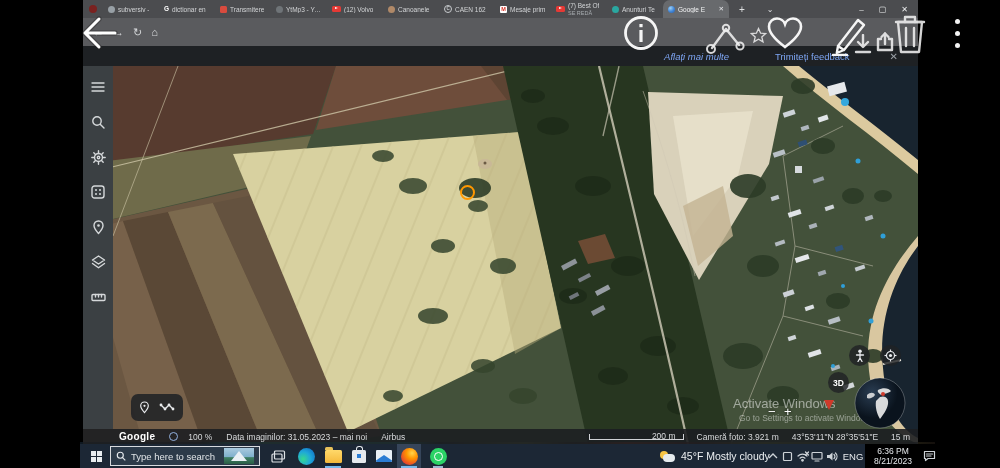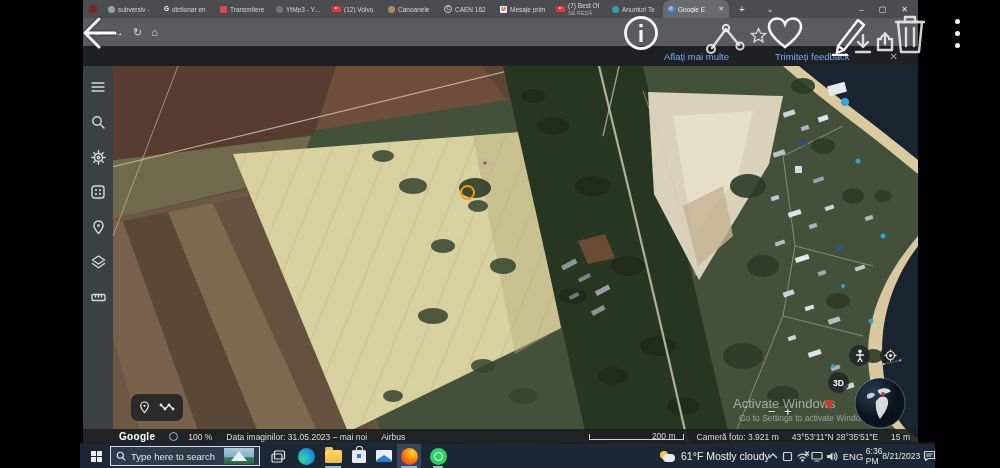--- a/index.html
+++ b/index.html
@@ -37,21 +37,21 @@
   .toolbar{position:absolute;left:0;top:18px;right:0;height:28px;background:#5a5b5e;
     display:flex;align-items:center;gap:9px;padding:0 10px;box-sizing:border-box;}
   .navic{font-size:11px;color:#d6d8da;line-height:1;}
   .omni{flex:1;height:18px;border-radius:9px;background:#525356;display:flex;align-items:center;
     gap:6px;padding:0 10px;overflow:hidden;}
   .omni .url{font-size:8.5px;color:#c9cbce;white-space:nowrap;overflow:hidden;text-overflow:ellipsis;}
   
   .notice{position:absolute;left:0;top:46px;right:0;height:20px;background:#1e2124;
     display:flex;align-items:center;padding:0 12px;box-sizing:border-box;font-size:9.5px;color:#bdc1c6;}
   .notice .lnk{color:#7ea6f4;margin-left:46px;}
-  .notice .lnk.first{margin-left:auto;}
+  .notice .lnk.first{margin-left:auto;font-style:italic;}
   .notice .nclose{color:#9aa0a6;margin-left:40px;margin-right:8px;font-size:10px;}
   
   .content{position:absolute;left:0;top:66px;right:0;bottom:0;overflow:hidden;background:#a21caf;}
   .content svg.map{position:absolute;left:0;top:0;}
   
   .esb{position:absolute;left:0;top:0;width:30px;height:363px;background:#3b4043;
     display:flex;flex-direction:column;align-items:center;padding-top:13px;gap:19px;box-sizing:border-box;z-index:8;}
   .esb .it{width:16px;height:16px;display:flex;align-items:center;justify-content:center;}
   .sic{stroke:#d5d8da;fill:none;stroke-width:1.4;stroke-linecap:round;stroke-linejoin:round;}
   
@@ -79,21 +79,21 @@
   .zoomctl{position:absolute;top:338px;color:#fff;font-size:13px;z-index:7;text-shadow:0 0 3px rgba(0,0,0,.8);}
   .zo{left:685px;} .zi{left:701px;}
   .wm1{position:absolute;left:650px;top:330px;font-size:13px;color:rgba(255,255,255,.5);z-index:5;}
   .wm2{position:absolute;left:656px;top:347px;font-size:8.5px;color:rgba(255,255,255,.45);z-index:5;}
   .redpin{position:absolute;left:741px;top:334px;width:0;height:0;z-index:7;
     border-left:5px solid transparent;border-right:5px solid transparent;border-top:10px solid #d03a2b;}
   
   .ov{position:absolute;z-index:50;}
   .wic{stroke:#f1f1f1;fill:none;stroke-width:2.4;stroke-linecap:round;stroke-linejoin:round;opacity:.88;}
   
-  .taskbar{position:absolute;left:80px;top:444px;width:855px;height:24px;background:#1c2735;}
+  .taskbar{position:absolute;left:80px;top:444px;width:785px;height:24px;background:#1c2735;}
   .artifact{position:absolute;left:80px;top:442px;width:855px;height:2px;opacity:.75;
     background:linear-gradient(90deg,#13202c 0%,#13202c 14%,#1fc4b4 17%,#1fc4b4 38%,#15222e 42%,#7a8a44 52%,#2a1a14 58%,#c23a2a 64%,#5a1812 72%,#8a9a3a 80%,#1a1410 100%);}
   .tb{position:absolute;top:0;height:24px;display:flex;align-items:center;justify-content:center;}
   .start{left:4px;width:24px;}
   .winlogo{display:grid;grid-template-columns:5px 5px;grid-template-rows:5px 5px;gap:1px;}
   .winlogo b{background:#e8ecef;}
   .tsearch{left:30px;width:150px;height:20px;top:2px;background:#2c3a49;border:1px solid #d7dade;
     box-sizing:border-box;display:flex;align-items:center;gap:5px;padding:0 5px;}
   .tsearch .ph{font-size:9.5px;color:#dfe3e6;flex:1;white-space:nowrap;overflow:hidden;}
   .bimg{width:30px;height:16px;flex:none;position:relative;overflow:hidden;
@@ -126,21 +126,21 @@
     border:1.6px solid #fff;border-radius:50%;box-sizing:border-box;}
   .weather{left:580px;width:110px;gap:6px;font-size:10.5px;color:#eceff1;justify-content:flex-start;}
   .wico{width:15px;height:11px;position:relative;flex:none;}
   .wico .sun{position:absolute;left:0;top:0;width:8px;height:8px;border-radius:50%;background:#f6c445;}
   .wico .cl{position:absolute;left:3px;top:3px;width:12px;height:8px;border-radius:5px;background:#e6ebee;}
   .chev{left:686px;width:14px;}
   .tray1{left:700px;width:14px;} .tray2{left:715px;width:14px;}
   .tray3{left:730px;width:14px;} .tray4{left:745px;width:14px;}
   .tic{stroke:#ced3d8;fill:none;stroke-width:1.2;stroke-linecap:round;stroke-linejoin:round;}
   .lang{left:760px;width:26px;font-size:9.5px;color:#e6e9ec;}
-  .clock{left:788px;width:50px;flex-direction:row;line-height:1.2;font-size:8.5px;color:#e6e9ec;}
+  .clock{left:788px;width:50px;flex-direction:column;line-height:1.2;font-size:8.5px;color:#e6e9ec;}
   .notif{left:838px;width:22px;}
   .kebabdots{position:absolute;left:955px;top:19px;width:6px;z-index:50;}
   .kebabdots b{display:block;width:5px;height:5px;border-radius:50%;background:#f2f2f2;margin:0 0 7px 0;}
 </style>
 </head>
 <body>
 
 <div class="screen">
 
   <div class="browser">
@@ -627,21 +627,21 @@
       </div>
     <div class="tb appc wapp">
         <span class="waic"></span>
         <span class="uline short"></span>
       </div>
     <div class="tb weather">
       <span class="wico">
           <span class="sun"></span>
           <span class="cl"></span>
         </span>
-      <span>61°F Mostly cloudy</span>
+      <span>45°F Mostly cloudy</span>
     </div>
     <div class="tb chev">
       <svg width="10" height="6" viewBox="0 0 10 6">
           <polyline points="1,5 5,1 9,5" fill="none" stroke="#ced3d8" stroke-width="1.3"></polyline>
         </svg>
     </div>
     <div class="tb tray1">
       <svg width="11" height="11" viewBox="0 0 11 11">
           <rect x="1.5" y="1.5" width="8" height="8" rx="1" class="tic"></rect>
         </svg>

